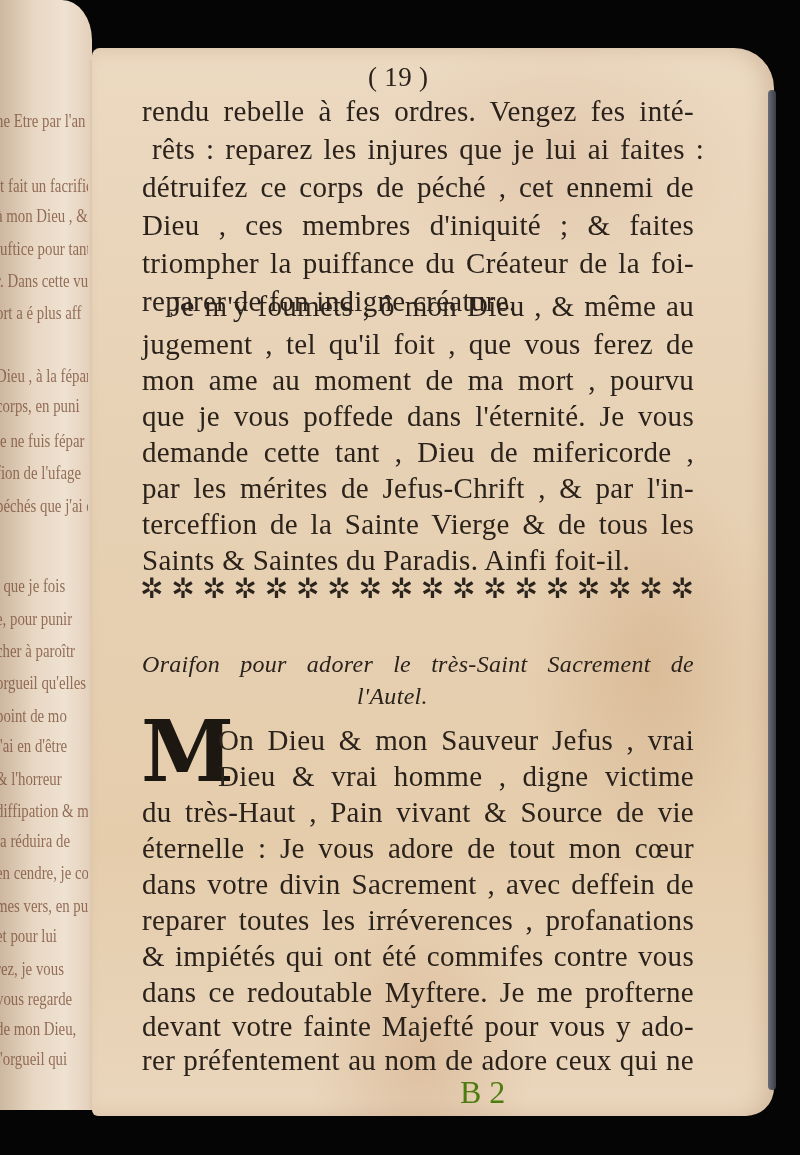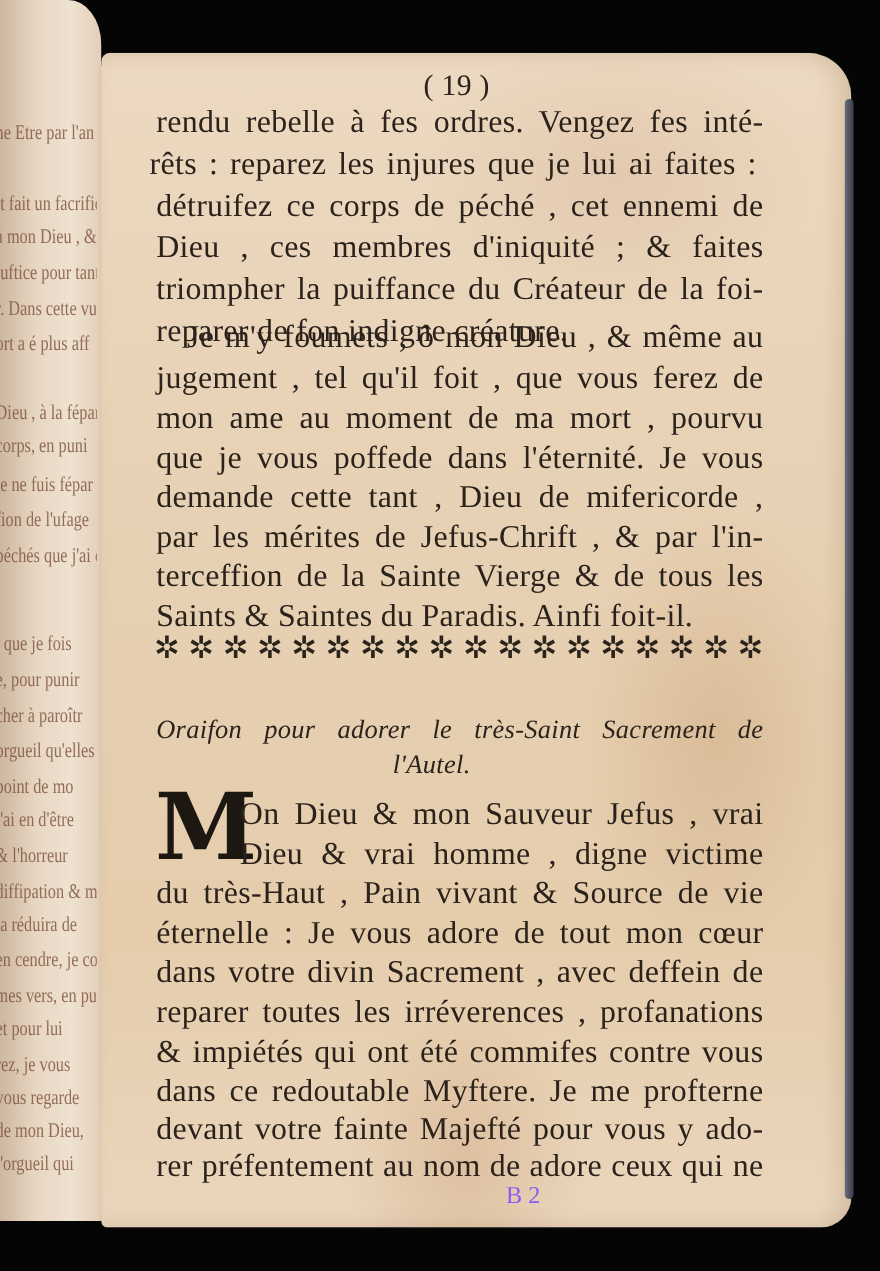--- a/index.html
+++ b/index.html
@@ -37,32 +37,32 @@
   }
   .page-edge {
     position:absolute; left:768px; top:90px; width:8px; height:1000px;
     background: linear-gradient(90deg,#6a6c78,#3a3d48); border-radius:4px;
   }
   .line {
     position:absolute; white-space:nowrap; color:#2a221b;
     font-family: "Liberation Serif", serif; font-size:29px; letter-spacing:0.3px;
   }
   .just { text-align:justify; text-align-last:justify; }
-  .pagenum { font-size:27px;margin-left:17px; }
+  .pagenum { font-size:27px; }
   .title-line { font-style:italic; font-size:24px;margin-top:17px; }
   .ornament {
     position:absolute; left:140px; top:571px; width:552px; height:34px;
     display:flex; justify-content:space-between; align-items:center;
     color:#2b241d; font-size:28px; letter-spacing:-2px; overflow:hidden;
   }
   .dropcap {
     position:absolute; left:141px; top:716px; font-family:"DejaVu Serif", serif;
     font-size:84px; line-height:72px; color:#1d1712; font-weight:bold;
   }
-  .sig { position:absolute; font-size:22px; color:#8b5cf6; font-family:"Liberation Serif", serif;text-align:center; }
+  .sig { position:absolute; font-size:32px; color:#4d7c0f; font-family:"Liberation Serif", serif;text-align:center; }
 </style>
 </head>
 <body>
 
 <div class="left-page" id="leftPage">
     <div class="frag" style="top: 110px;">ne Etre par l'an</div>
     <div class="frag" style="top: 175px;">it fait un facrifice</div>
     <div class="frag" style="top: 205px;">à mon Dieu , &amp;</div>
     <div class="frag" style="top: 238px;">juftice pour tant</div>
     <div class="frag" style="top: 270px;">r. Dans cette vue</div>
@@ -91,21 +91,21 @@
   </div>
 <div class="gutter"></div>
 
 <div class="page"></div>
 <div class="page-edge"></div>
 
 <div class="line pagenum" style="left:368px; top:62px;">( 19 )</div>
 
 <div>
   <div class="line just" style="left:142px; top:95px; width:552px;">rendu rebelle à fes ordres. Vengez fes inté-</div>
-  <div class="line just" style="left:136px; top:133px; width:552px;">rêts : reparez  les injures que je lui ai faites :</div>
+  <div class="line just" style="left:152px; top:133px; width:552px;">rêts : reparez  les injures que je lui ai faites :</div>
   <div class="line just" style="left:142px; top:171px; width:552px;">détruifez ce  corps de péché ,  cet ennemi de</div>
   <div class="line just" style="left:142px; top:209px; width:552px;">Dieu , ces membres d'iniquité ; &amp; faites</div>
   <div class="line just" style="left:142px; top:247px; width:552px;">triompher la puiffance du Créateur de la foi-</div>
   <div class="line" style="left:142px; top:285px;">reparer de fon indigne créature.</div>
 </div>
 
 <div>
   <div class="line just" style="left:170px; top:286px; width:524px; top:290px;">Je m'y foumets , ô mon Dieu , &amp; même au</div>
   <div class="line just" style="left:142px; top:328px; width:552px;">jugement , tel qu'il foit , que vous ferez de</div>
   <div class="line just" style="left:142px; top:364px; width:552px;">mon ame au moment de ma mort , pourvu</div>

